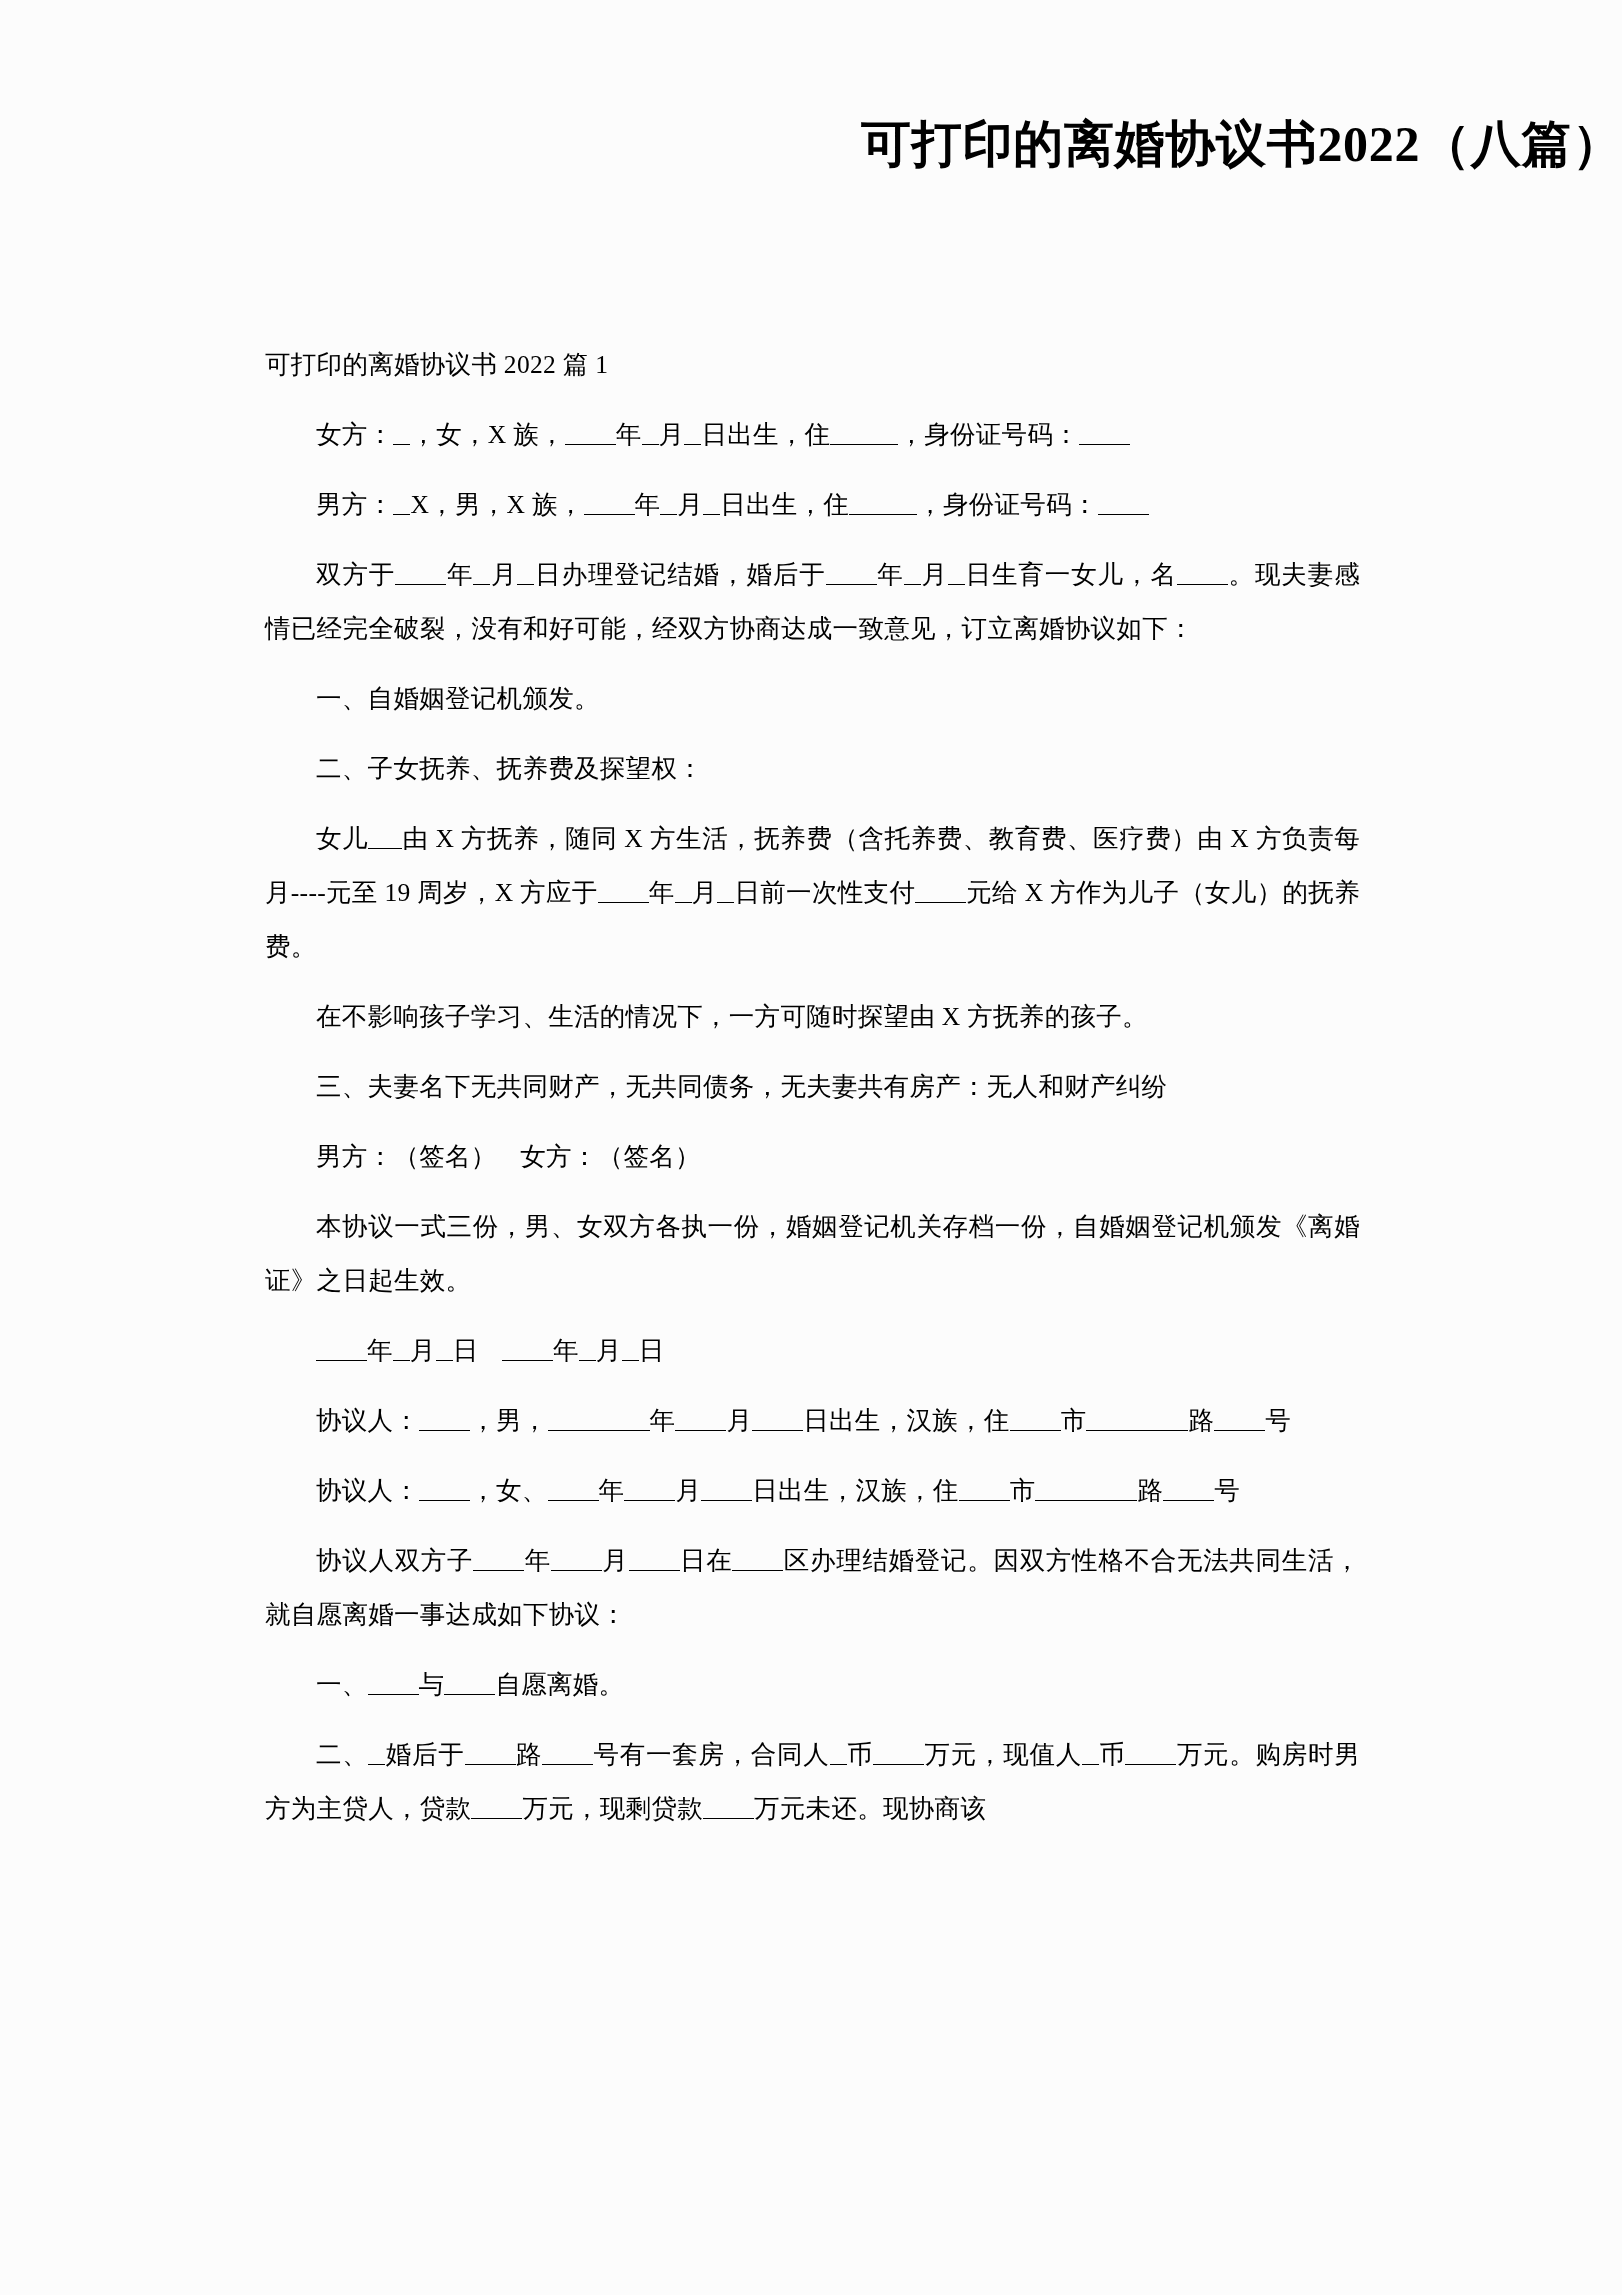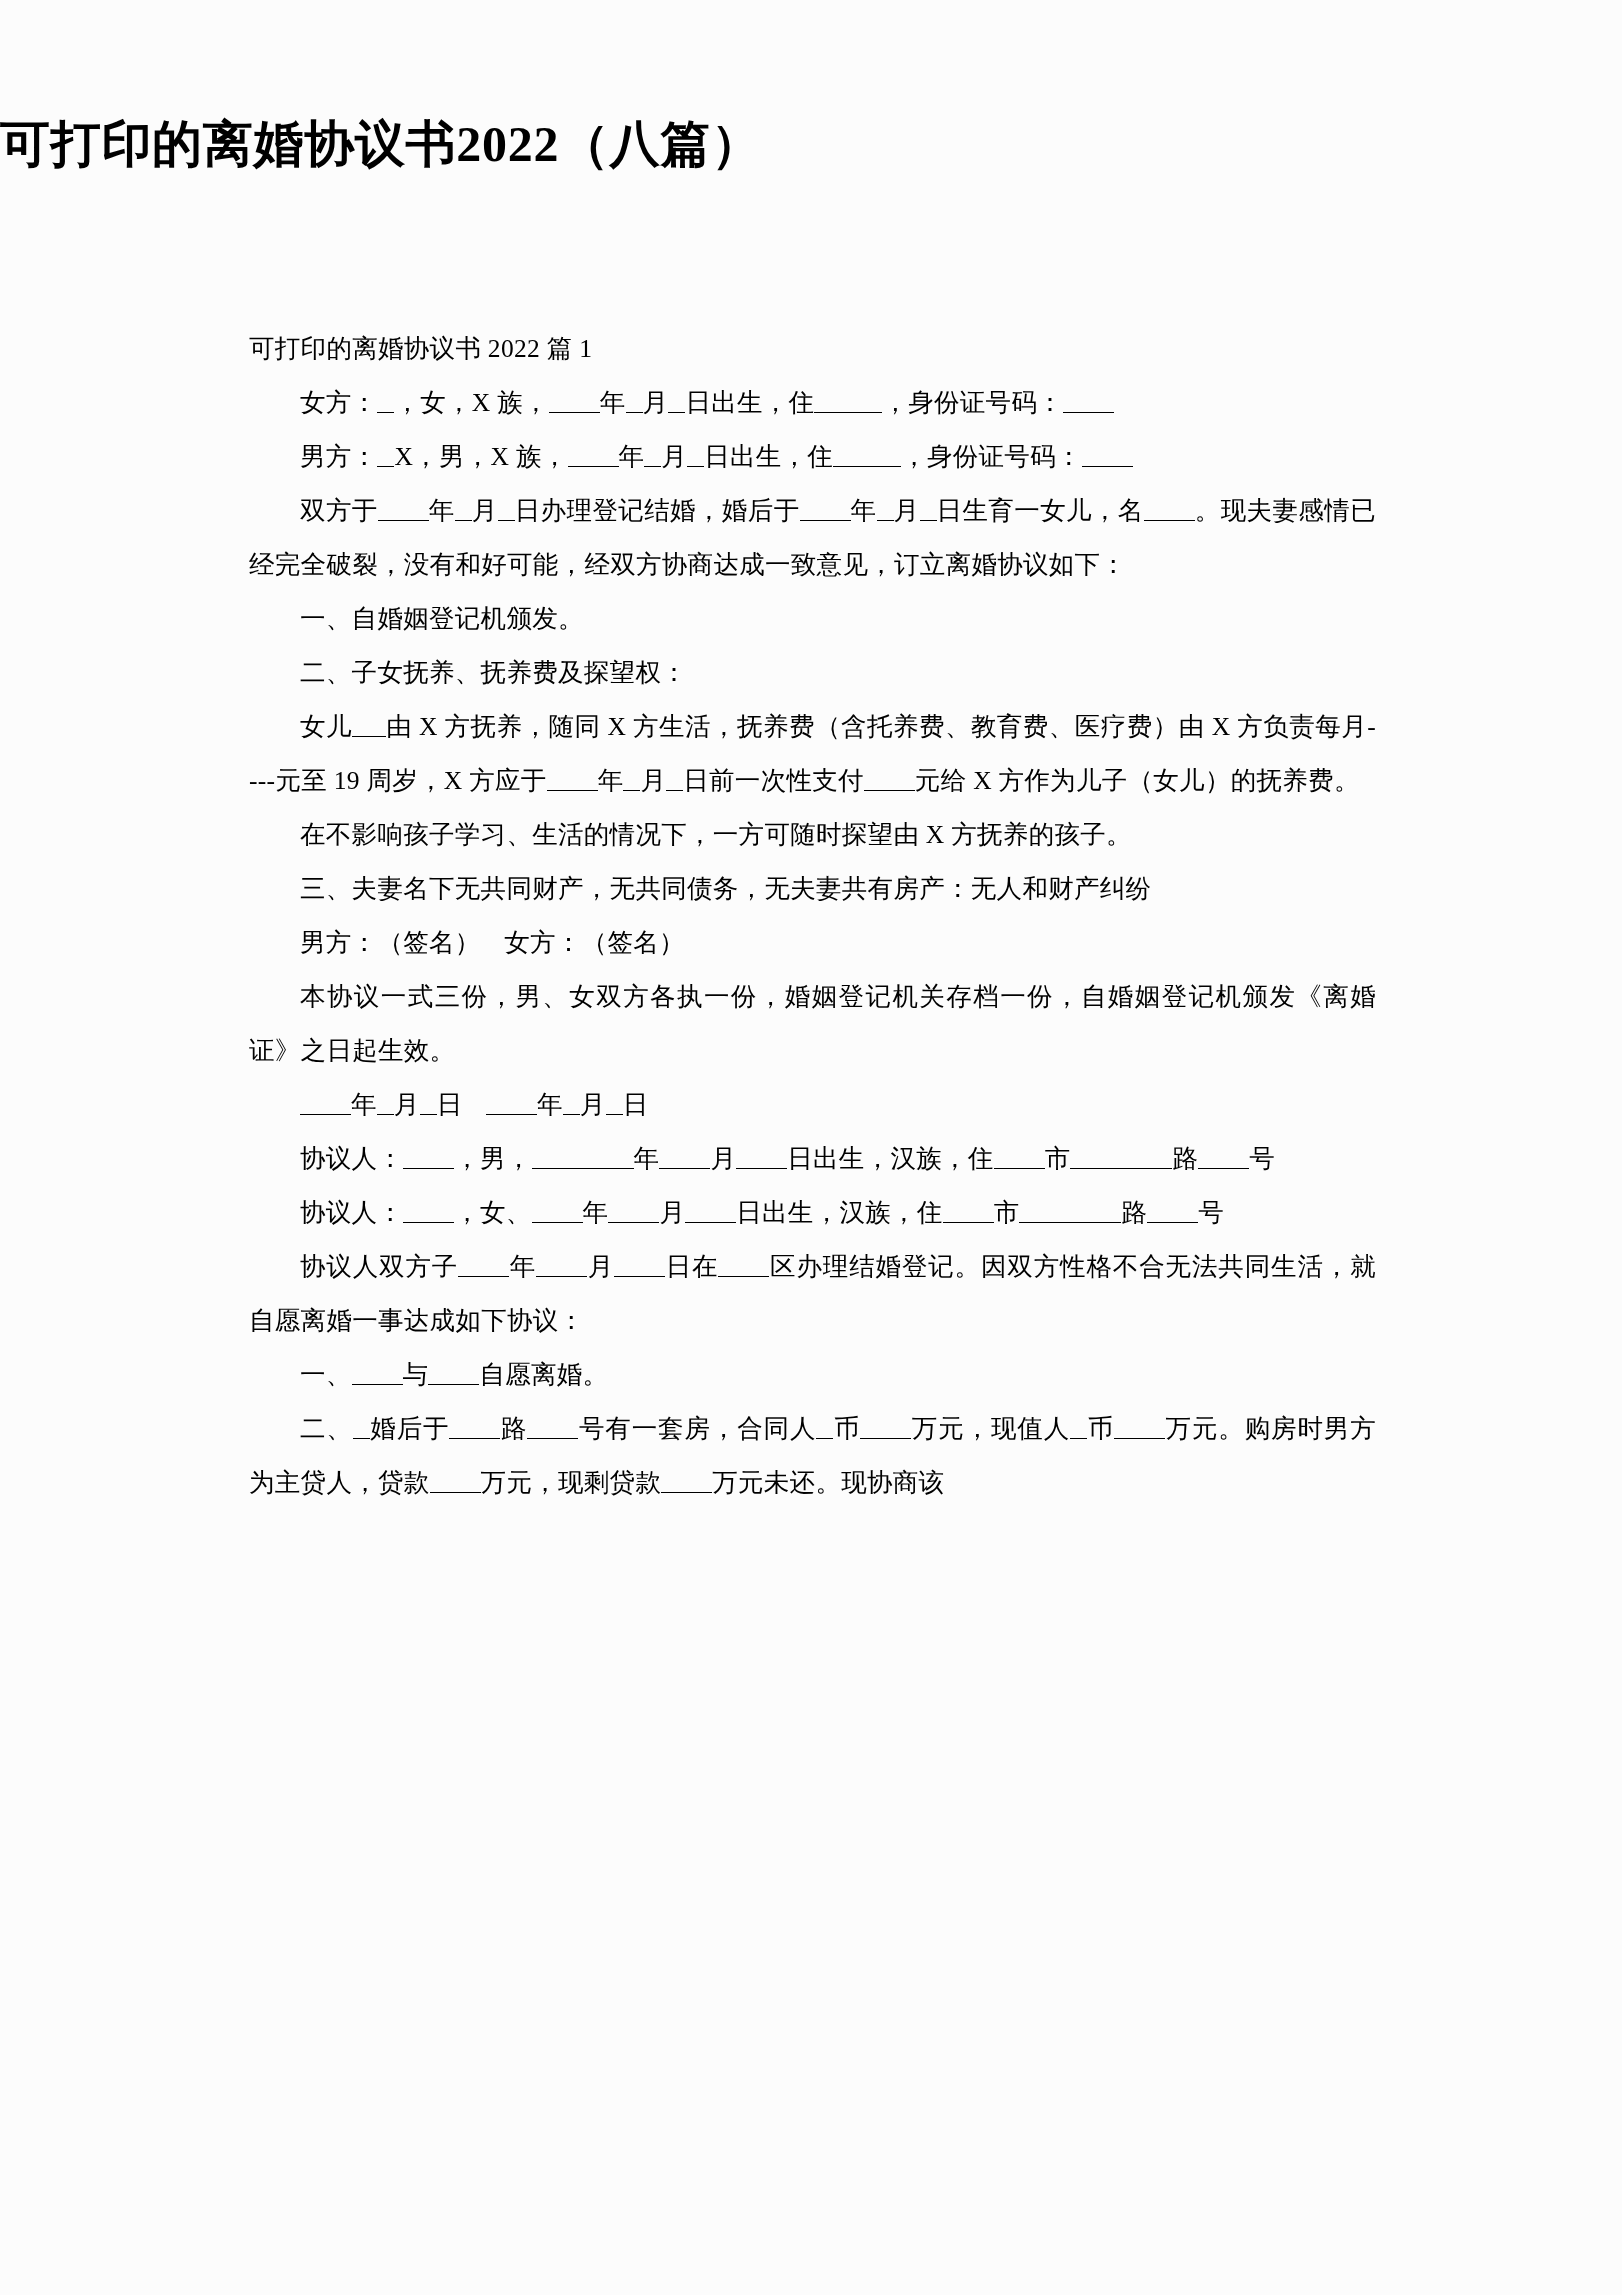--- a/index.html
+++ b/index.html
@@ -18,40 +18,40 @@
     color: #000000;
     box-sizing: border-box;
   }
 
   
   .doc-title {
     position: absolute;
     left: 0;
     top: 79px;
     width: 1623px;
-    text-align: left;
+    text-align: right;
     font-size: 50px;
     font-weight: bold;
     letter-spacing: 0.7px;
     line-height: 1.25;
     white-space: nowrap;
   }
 
   
   .body-block {
     position: absolute;
     left: 249px;
     top: 322px;
     width: 1127px;
     font-size: 25.5px;
     line-height: 54px;
   }
 
   p.para {
-    margin: 0;
+    margin: 16px;
     text-indent: 51px;          
     text-align: justify;
     text-justify: inter-character;
     word-break: break-all;
     letter-spacing: 0.3px;
   }
 
   
   p.para.sec-marker {
     text-indent: 0;

